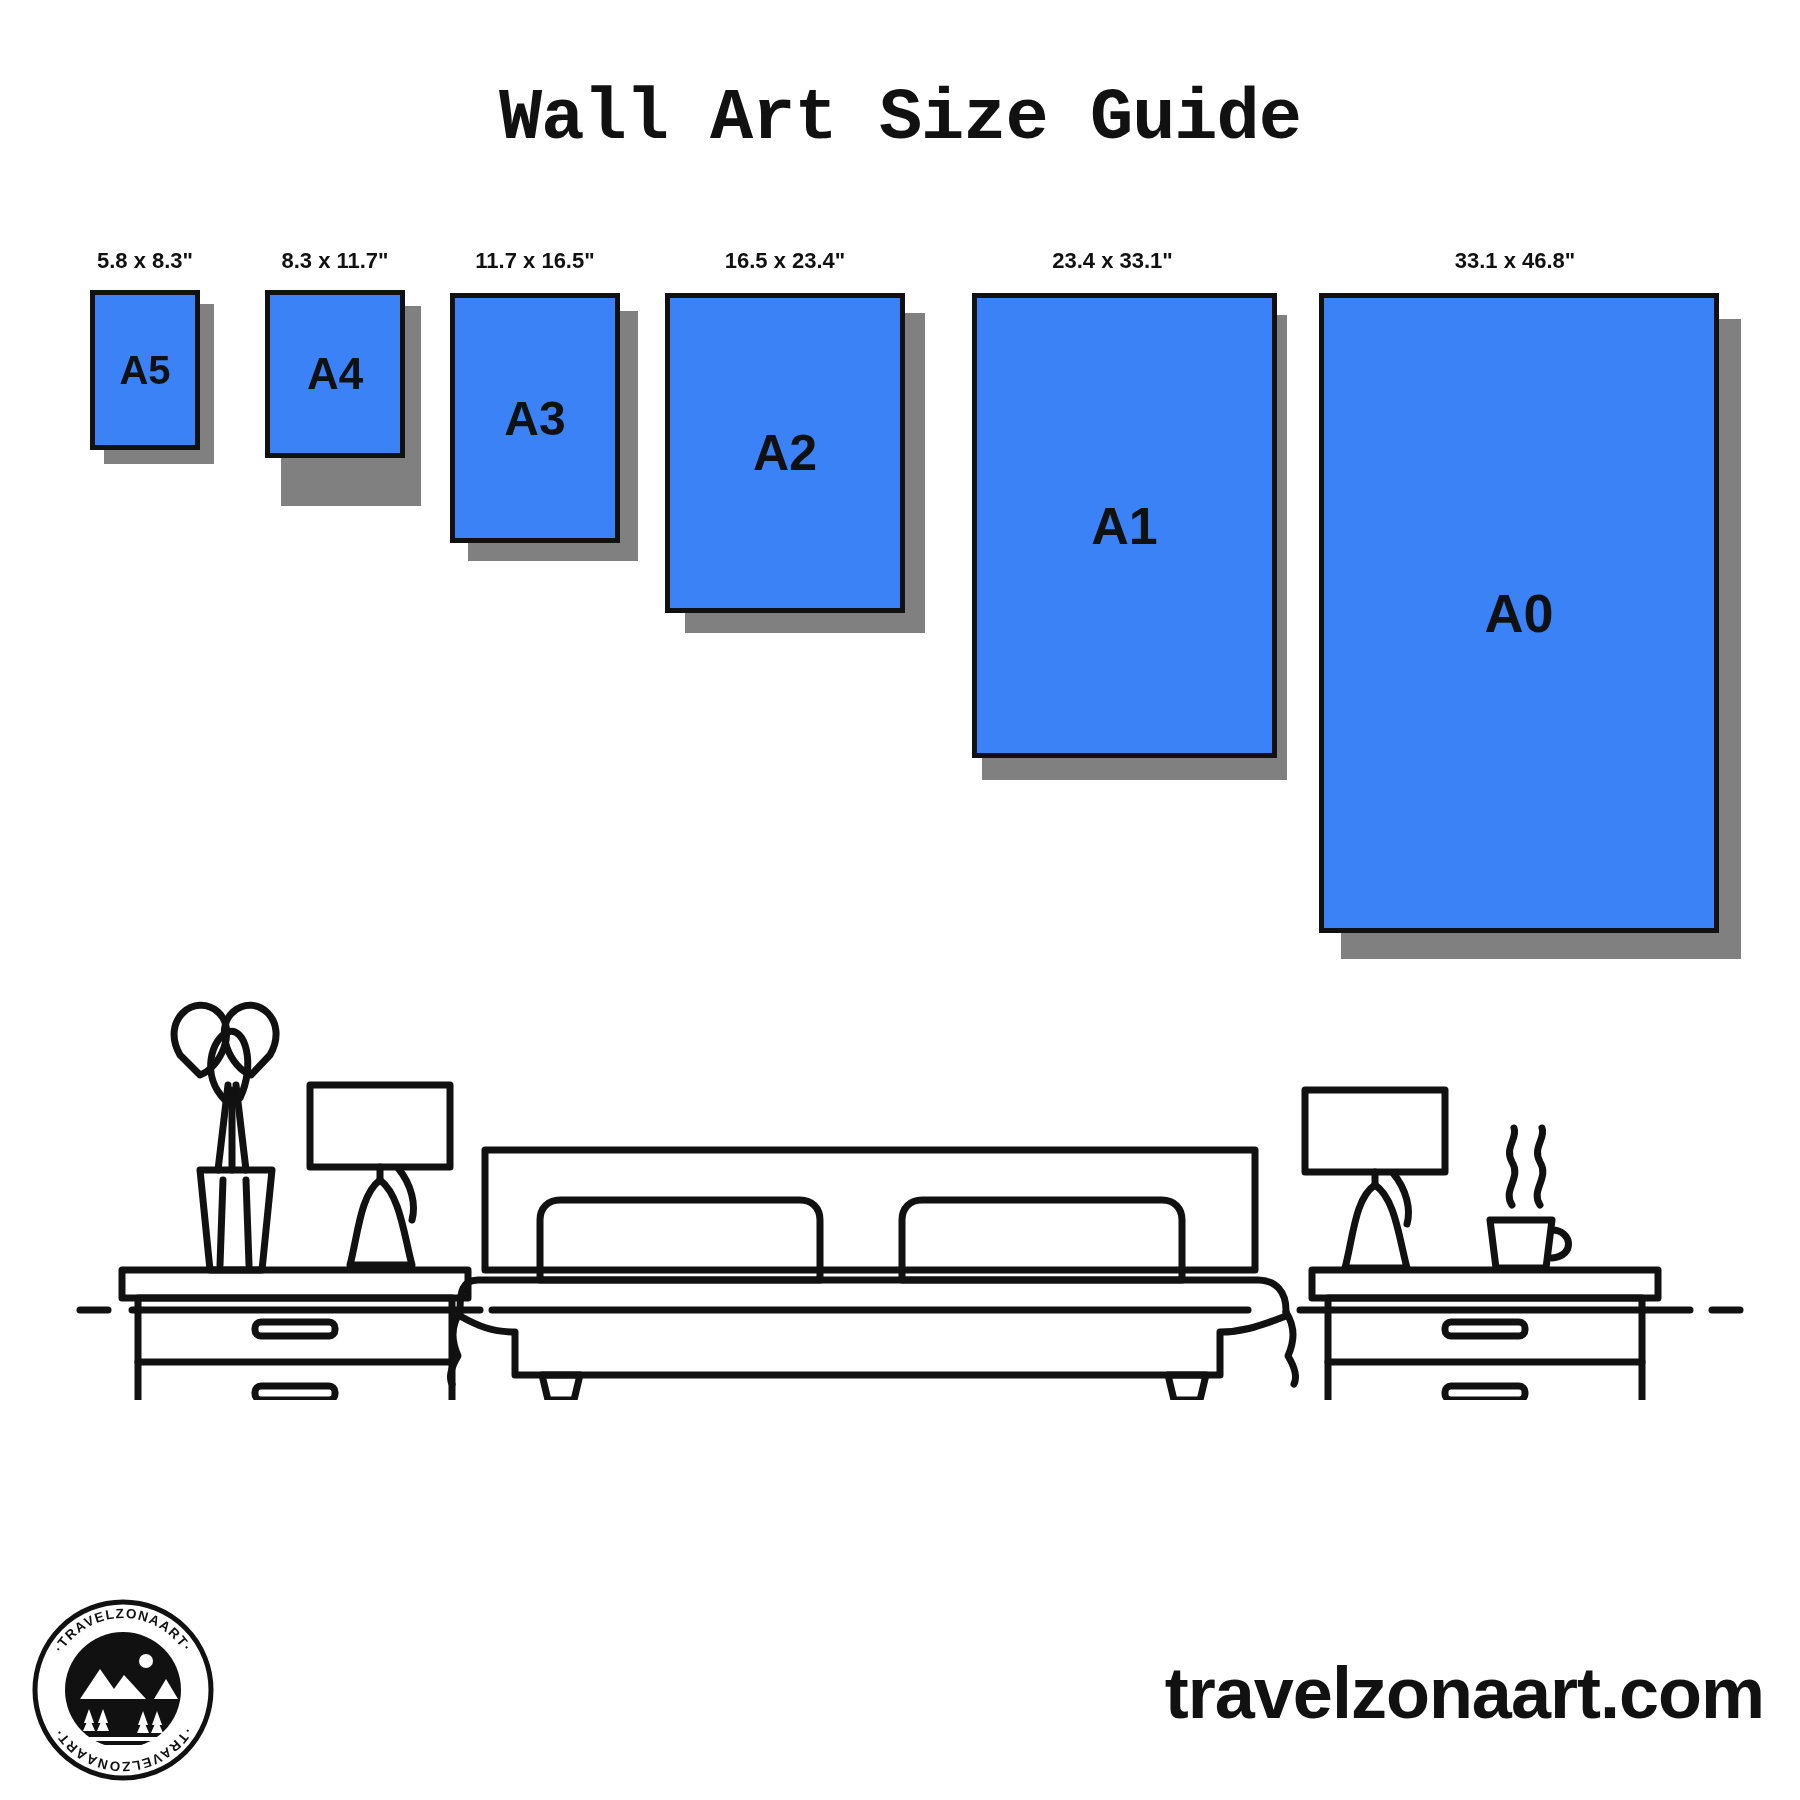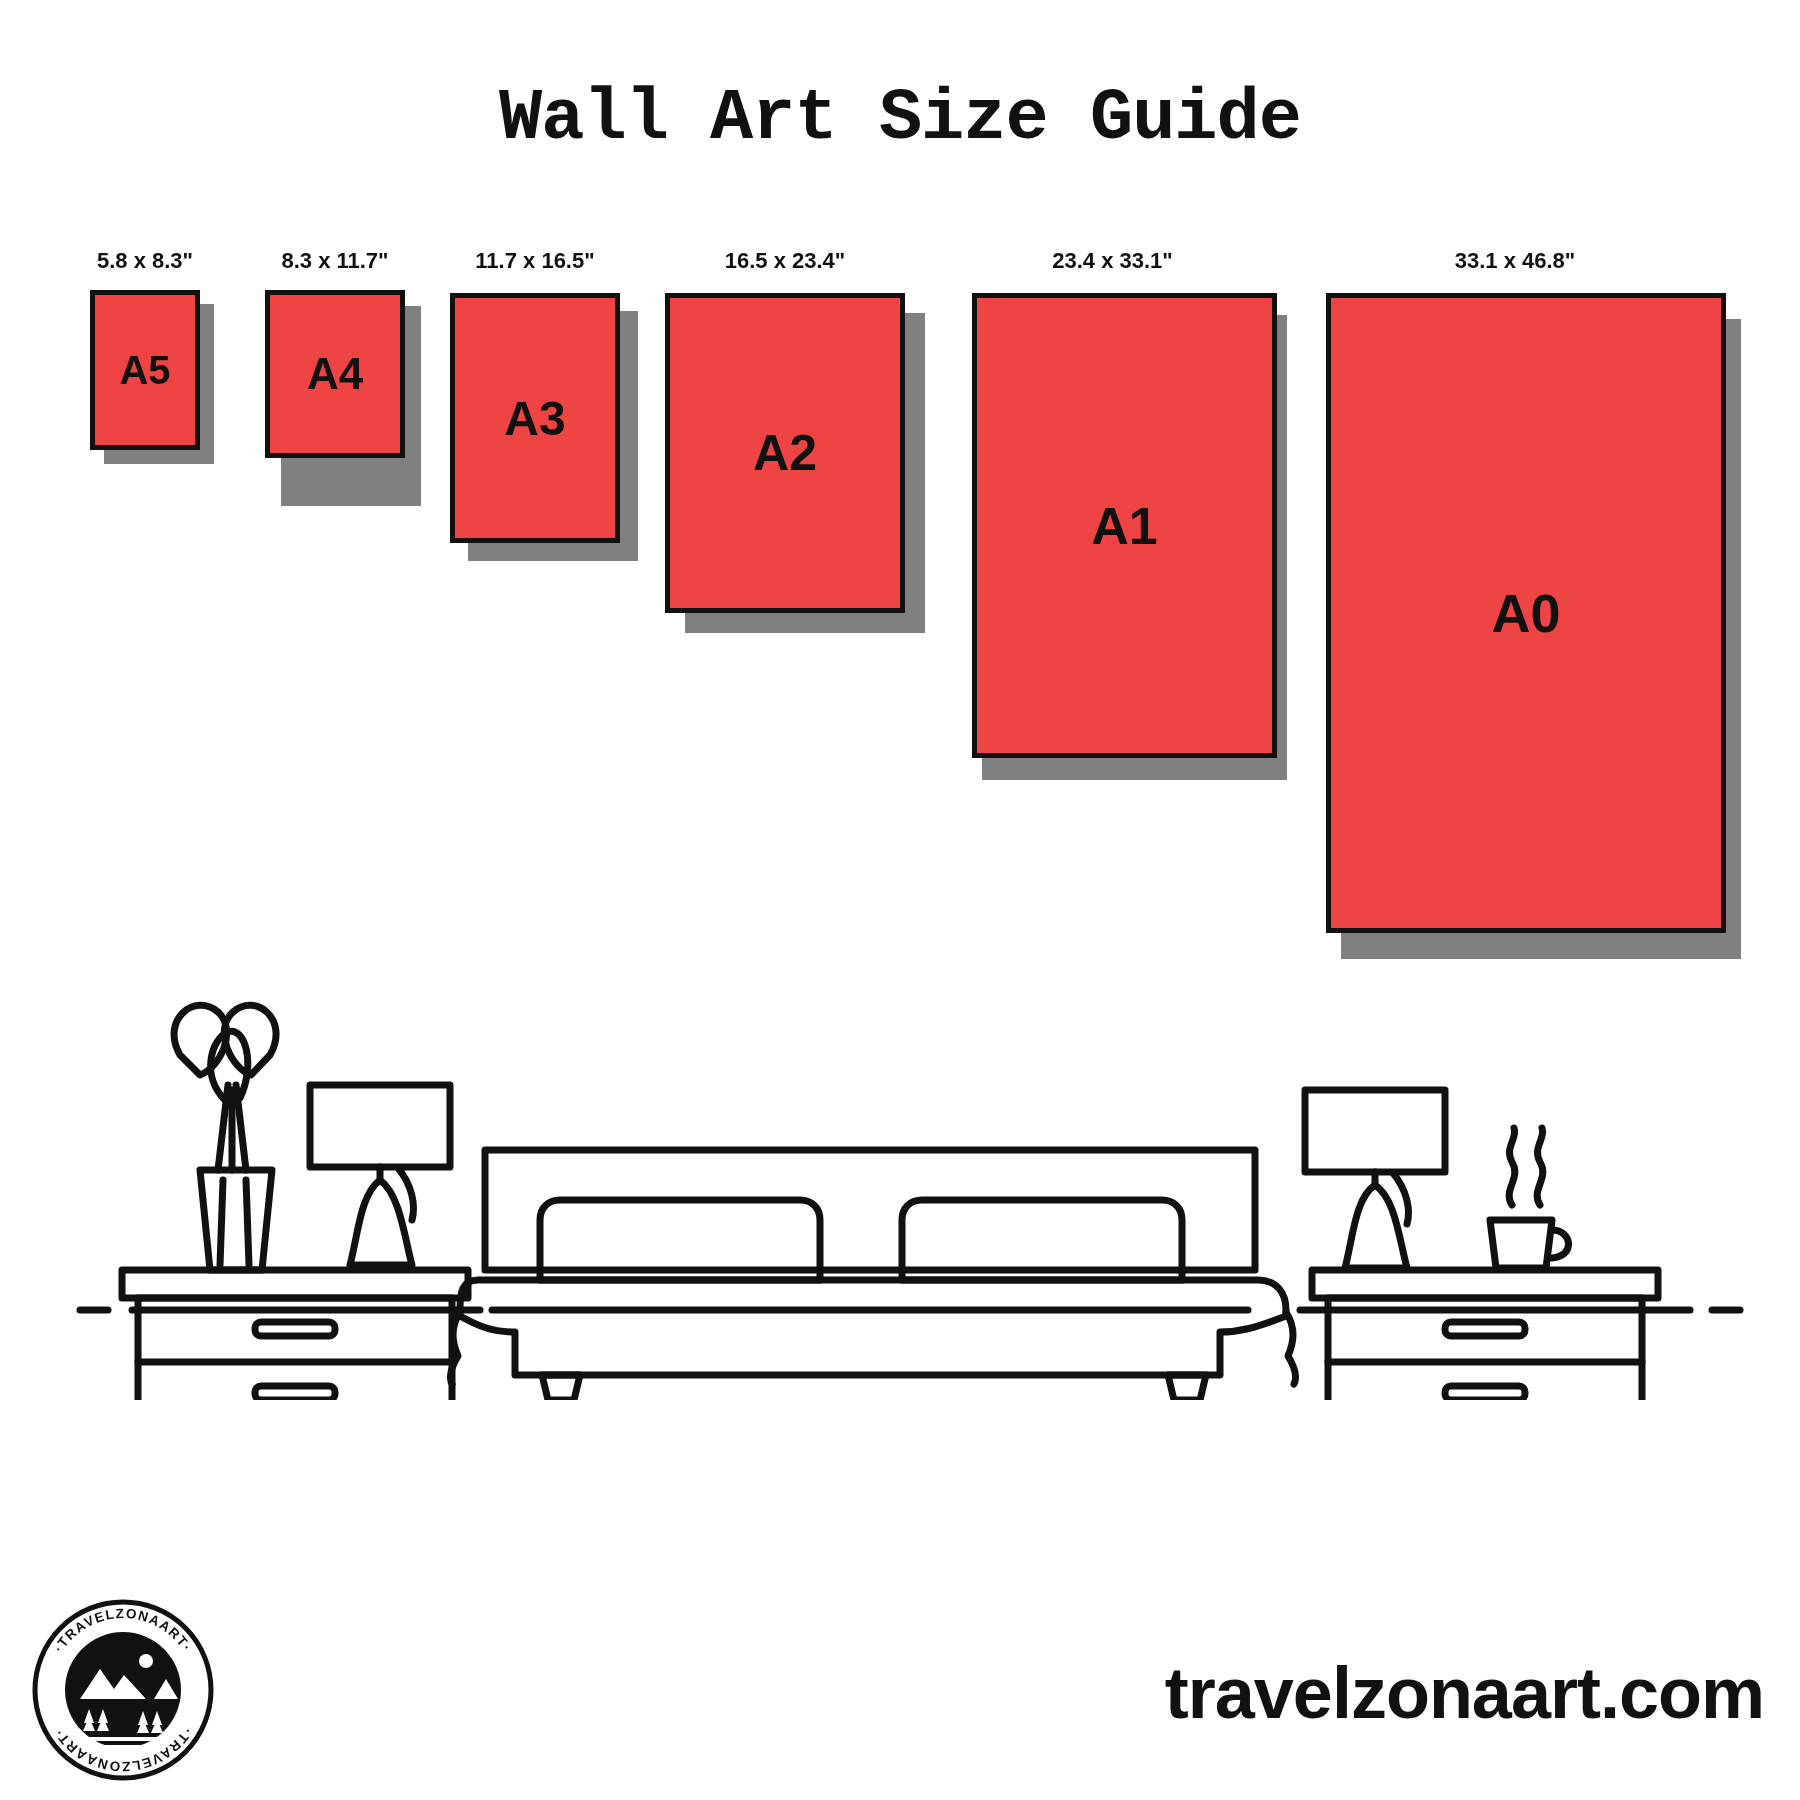--- a/index.html
+++ b/index.html
@@ -47,21 +47,21 @@
     font-weight: bold;
     color: #111111;
     white-space: nowrap;
   }
   .frame-shadow {
     position: absolute;
     background: #808080;
   }
   .frame-box {
     position: absolute;
-    background: #ef4444;
+    background: #3b82f6;
     border: 5px solid #111111;
     box-sizing: border-box;
     display: flex;
     align-items: center;
     justify-content: center;
   }
   .frame-label {
     font-size: 46px;
     font-weight: bold;
     color: #111111;
@@ -137,21 +137,21 @@
     <div class="frame-dim" style="top:-45px;">23.4 x 33.1"</div>
     <div class="frame-shadow" style="left:22px; top:22px; width:305px; height:465px;"></div>
     <div class="frame-box" style="left:12px; top:0; width:305px; height:465px;">
       <span class="frame-label" style="font-size:52px;">A1</span>
     </div>
   </div>
 
   <div class="frame-group" style="left:1315px; top:293px; width:400px; height:640px;">
     <div class="frame-dim" style="top:-45px;">33.1 x 46.8"</div>
     <div class="frame-shadow" style="left:26px; top:26px; width:400px; height:640px;"></div>
-    <div class="frame-box" style="left:11px; top:0; width:400px; height:640px;">
+    <div class="frame-box" style="left:4px; top:0; width:400px; height:640px;">
       <span class="frame-label" style="font-size:54px;">A0</span>
     </div>
   </div>
 
 </div>
 
 <div id="furniture">
   <svg viewBox="0 0 1700 420" width="1700" height="420" fill="none" stroke="#111111" stroke-width="7" stroke-linecap="round" stroke-linejoin="round">
 
     <line x1="20" y1="330" x2="48" y2="330"></line>

